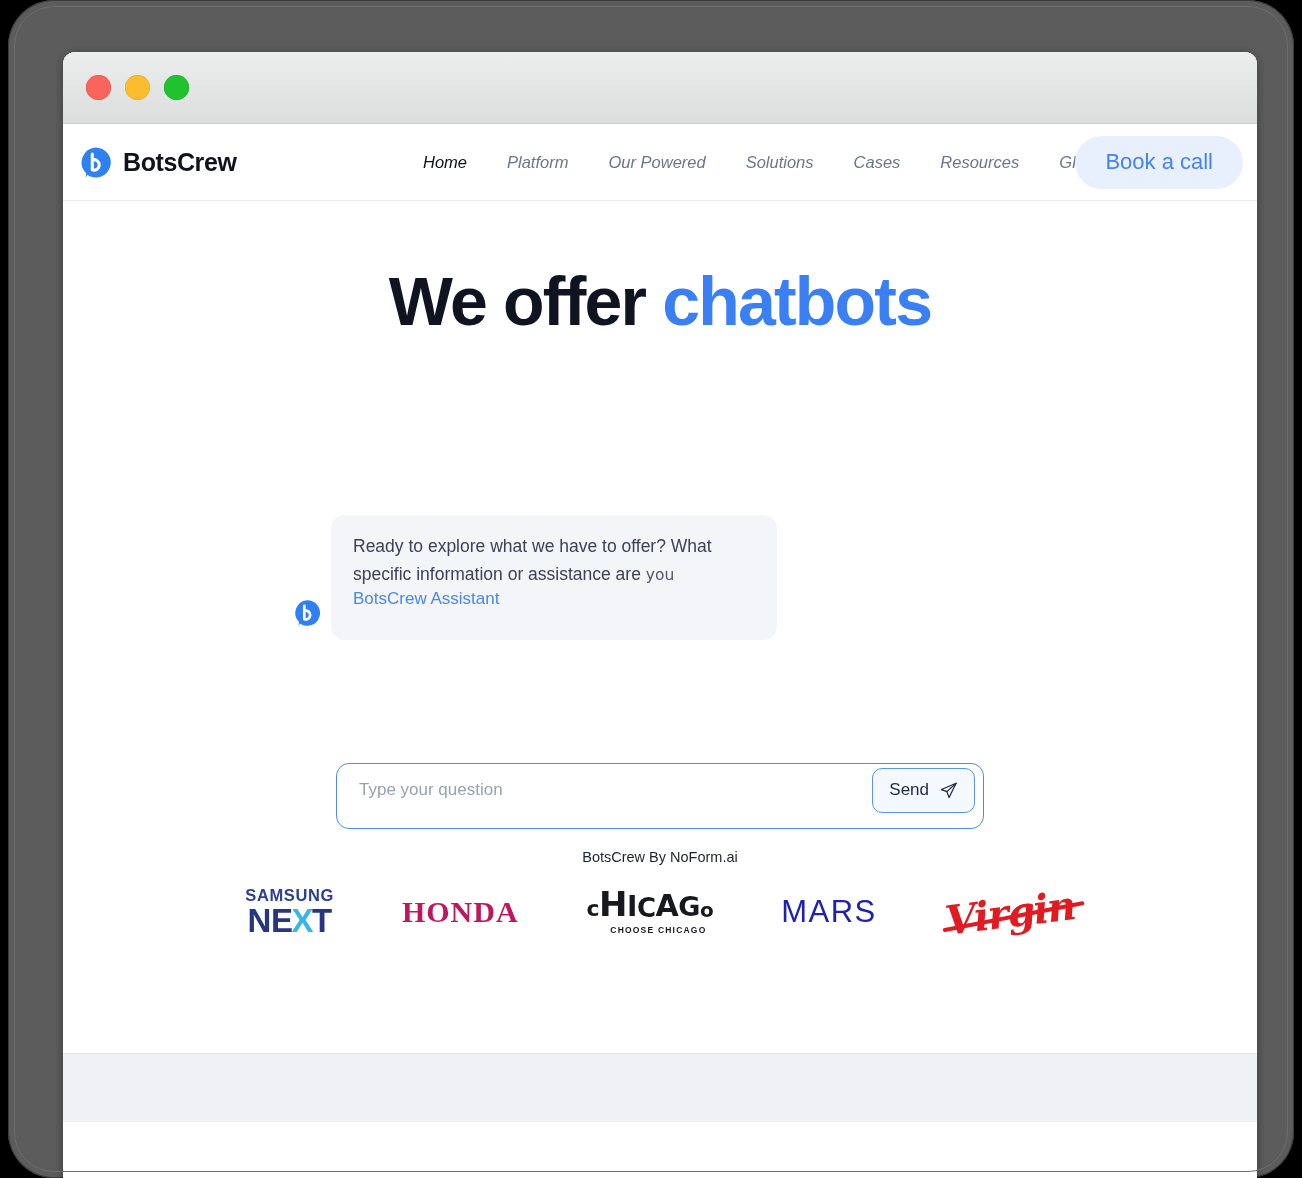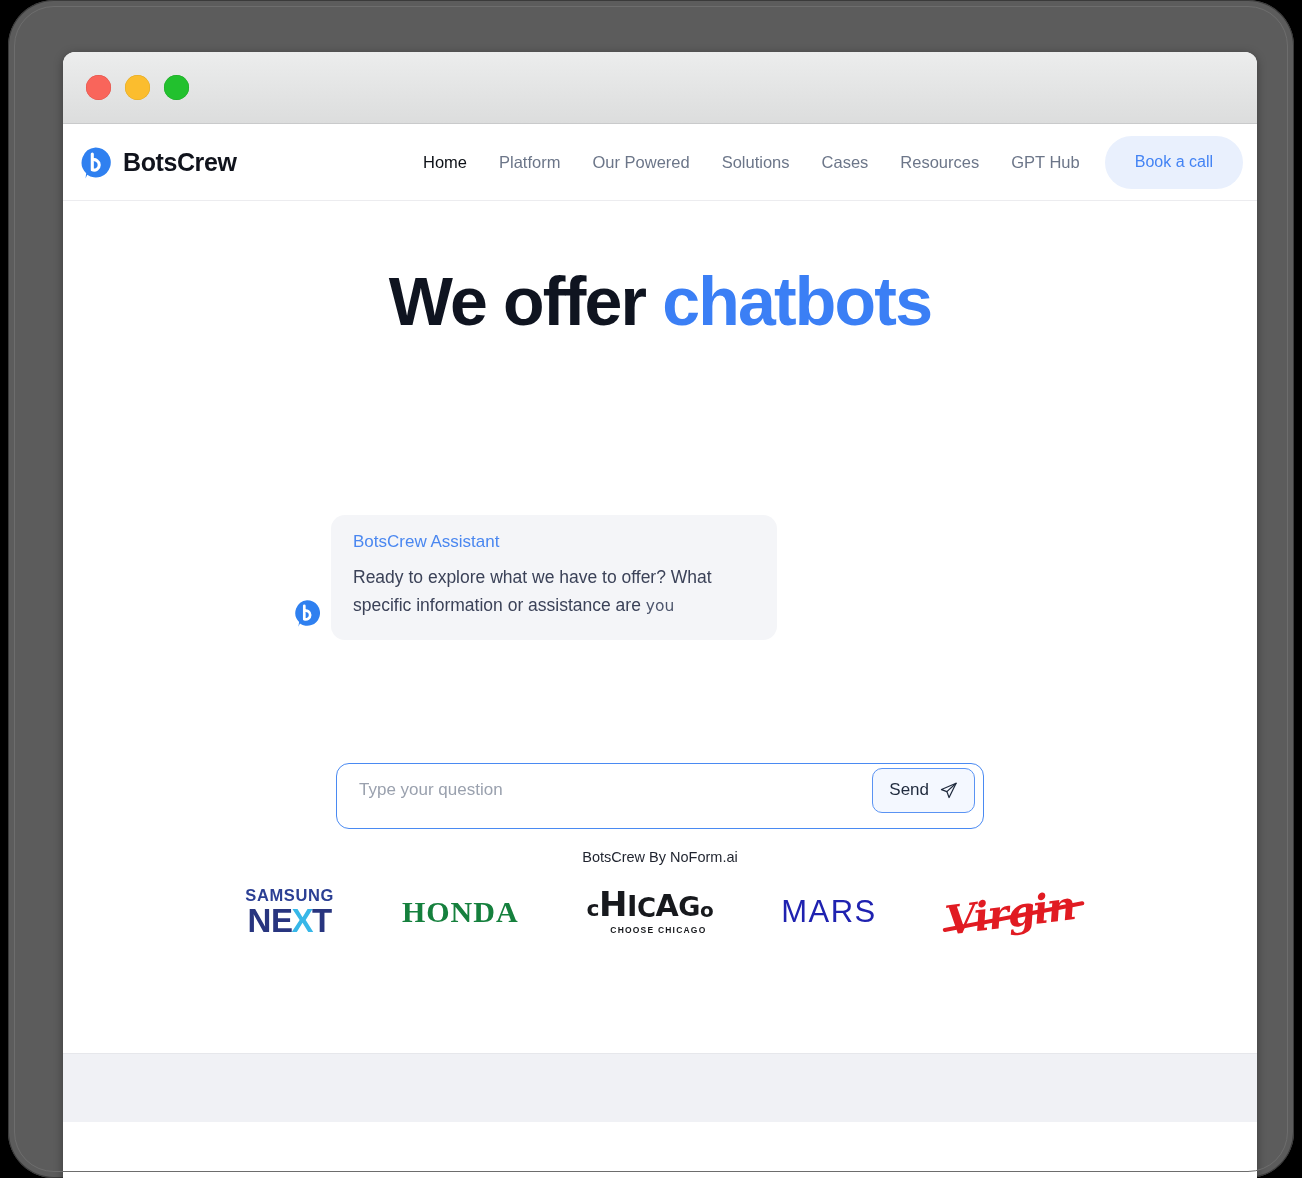--- a/index.html
+++ b/index.html
@@ -91,37 +91,38 @@
     font-weight: 700;
     color: #10131c;
     letter-spacing: -0.4px;
   }
 
   #main-nav {
     position: absolute;
     left: 344px;
     display: flex;
     align-items: flex-start;
-    gap: 0px;
+    gap: 8px;
+    font-style: italic;
   }
   .nav-item {
     font-size: 16.5px;
     color: #6c7689;
     padding: 8px 16px;
     cursor: pointer;
     white-space: nowrap;
   }
   .nav-item.active { color: #0d1117; font-weight: 500; }
 
   #book-a-call {
     position: absolute;
     right: 14px;
     background: #e9f0fd;
     color: #4383f4;
-    font-size: 16px;
+    font-size: 22px;
     border: none;
     border-radius: 30px;
     height: 53px;
     padding: 12px 30px;
     cursor: pointer;
     font-family: inherit;
   }
 
   
   #page-body {
@@ -263,21 +264,21 @@
     font-size: 33px; font-weight: 700; color: #28357f;
     letter-spacing: -0.5px; display: flex; align-items: center;
   }
   .logo-samsung .sam-x {
     color: #37b7e8; font-weight: 700; margin: 0 -1px;
   }
 
   
   .logo-honda {
     font-family: "Liberation Serif", serif;
-    font-size: 30px; font-weight: 700; color: #15803d;
+    font-size: 30px; font-weight: 700; color: #be185d;
     letter-spacing: 1px;
   }
 
   
   .logo-chicago { flex-direction: column; align-items: center; line-height: 1; }
   .logo-chicago .chi-main {
     font-size: 31px; font-weight: 700; color: #17191d;
     letter-spacing: -0.5px; display: flex; align-items: flex-end;
     font-family: "DejaVu Sans", sans-serif;
   }
@@ -378,22 +379,22 @@
       <div id="chat-area">
         <div id="chat-row">
           <span id="bot-avatar">
             <svg width="28" height="28" viewBox="0 0 28 28">
               <path d="M14 1.2 A12.8 12.8 0 1 1 6.9 24.5 L5.4 27.8 L6.1 23.0 A12.8 12.8 0 0 1 14 1.2 Z" fill="#2f80f0"></path>
               <path d="M11.3 6.8 L11.3 20.2 M11.3 11.9 A4.4 4.4 0 1 1 11.3 20.2" fill="none" stroke="#ffffff" stroke-width="2.7" stroke-linecap="round"></path>
             </svg>
           </span>
 
           <div id="message-bubble">
+            <div id="bubble-text"><span>Ready to explore what we have to offer? What specific information or assistance are </span><span class="tail-word">you</span></div>
             <div id="bubble-sender">BotsCrew Assistant</div>
-            <div id="bubble-text"><span>Ready to explore what we have to offer? What specific information or assistance are </span><span class="tail-word">you</span></div>
           </div>
         </div>
       </div>
 
       <div id="composer-wrap">
         <div id="composer">
           <input id="question-input" type="text" placeholder="Type your question" style="">
           <button id="send-button">
             <span>Send</span>
             <span>

